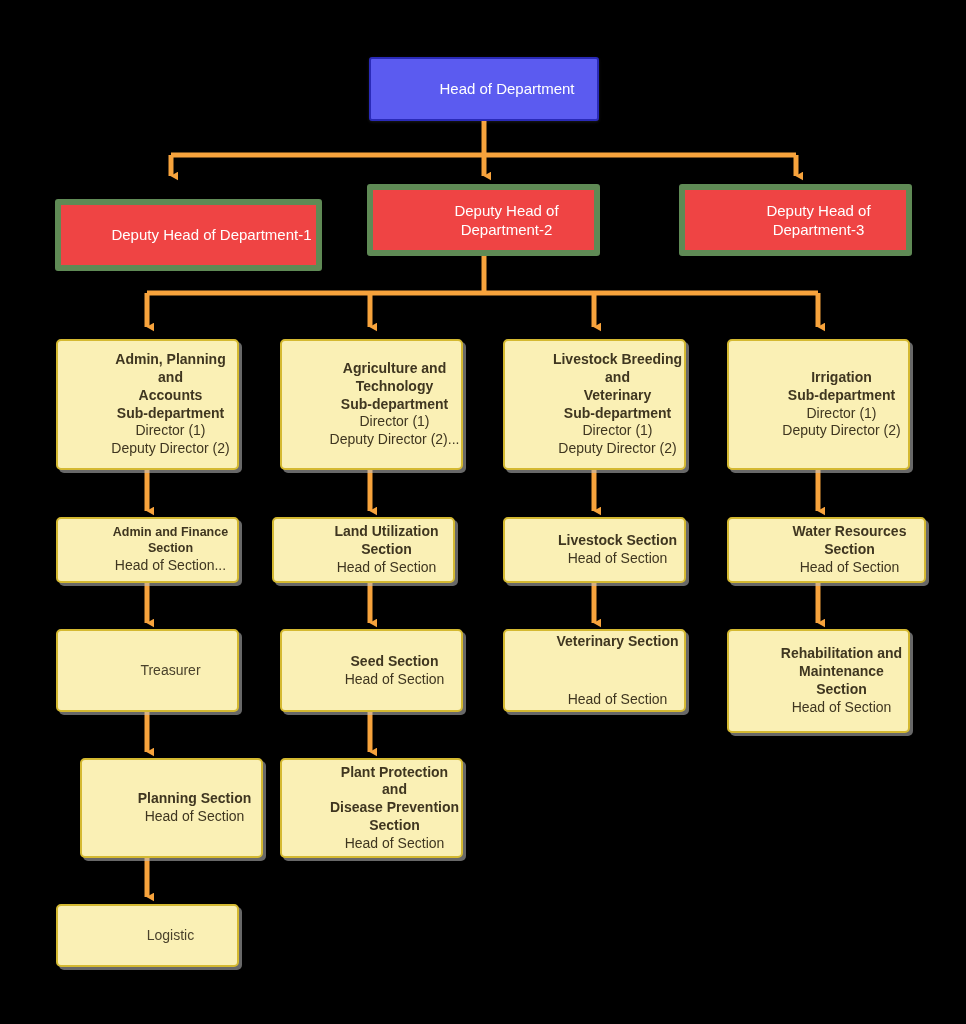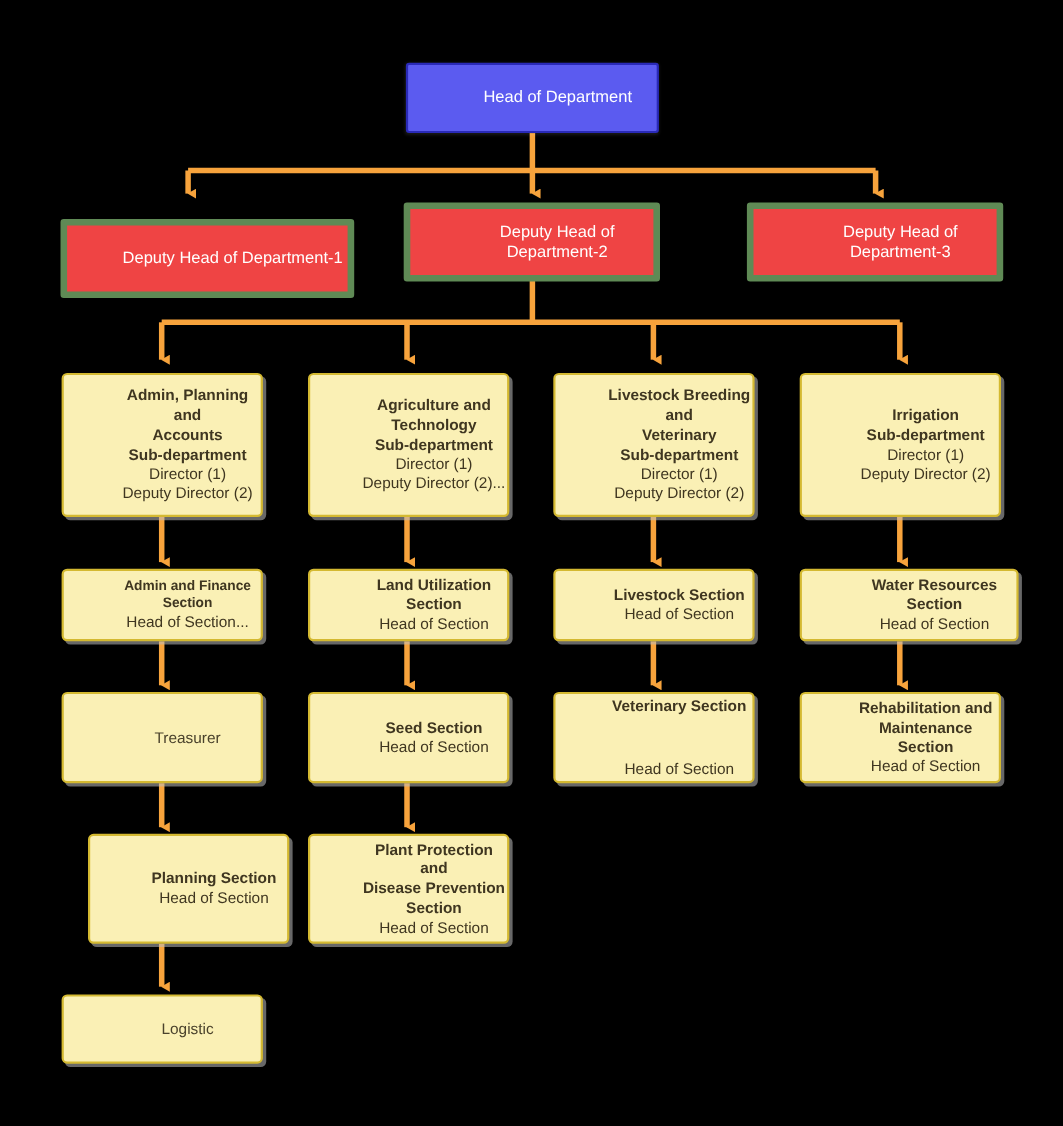--- a/index.html
+++ b/index.html
@@ -162,21 +162,21 @@
     <span class="line ttl">Irrigation</span>
     <span class="line ttl">Sub-department</span>
     <span class="line sub">Director (1)</span>
     <span class="line sub">Deputy Director (2)</span>
   </div>
 
   <div class="node card small" style="left:56px; top:517px; width:183px; height:66px;">
     <span class="line ttl">Admin and Finance Section</span>
     <span class="line sub">Head of Section...</span>
   </div>
-  <div class="node card" style="left:280px; top:517px; width:183px; height:66px;">
+  <div class="node card" style="left:272px; top:517px; width:183px; height:66px;">
     <span class="line ttl">Land Utilization Section</span>
     <span class="line sub">Head of Section</span>
   </div>
   <div class="node card" style="left:503px; top:517px; width:183px; height:66px;">
     <span class="line ttl">Livestock Section</span>
     <span class="line sub">Head of Section</span>
   </div>
   <div class="node card" style="left:727px; top:517px; width:199px; height:66px;">
     <span class="line ttl">Water Resources Section</span>
     <span class="line sub">Head of Section</span>
@@ -186,21 +186,21 @@
     <span class="line plain">Treasurer</span>
   </div>
   <div class="node card" style="left:280px; top:629px; width:183px; height:83px;">
     <span class="line ttl">Seed Section</span>
     <span class="line sub">Head of Section</span>
   </div>
   <div class="node card" style="left:503px; top:629px; width:183px; height:83px;gap:40px;">
     <span class="line ttl">Veterinary Section</span>
     <span class="line sub">Head of Section</span>
   </div>
-  <div class="node card" style="left:727px; top:629px; width:183px; height:83px;">
+  <div class="node card" style="left:727px; top:629px; width:183px; height:104px;">
     <span class="line ttl">Rehabilitation and</span>
     <span class="line ttl">Maintenance Section</span>
     <span class="line sub">Head of Section</span>
   </div>
 
   <div class="node card" style="left:56px; top:758px; width:183px; height:100px;margin-left:24px;">
     <span class="line ttl">Planning Section</span>
     <span class="line sub">Head of Section</span>
   </div>
   <div class="node card" style="left:280px; top:758px; width:183px; height:100px;">

